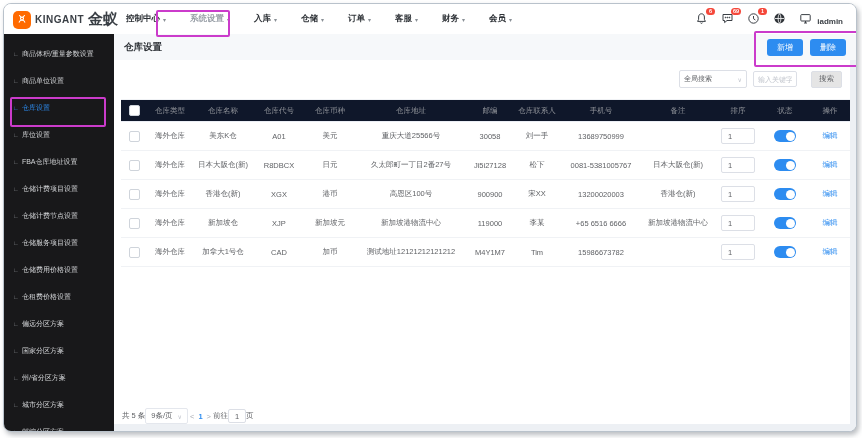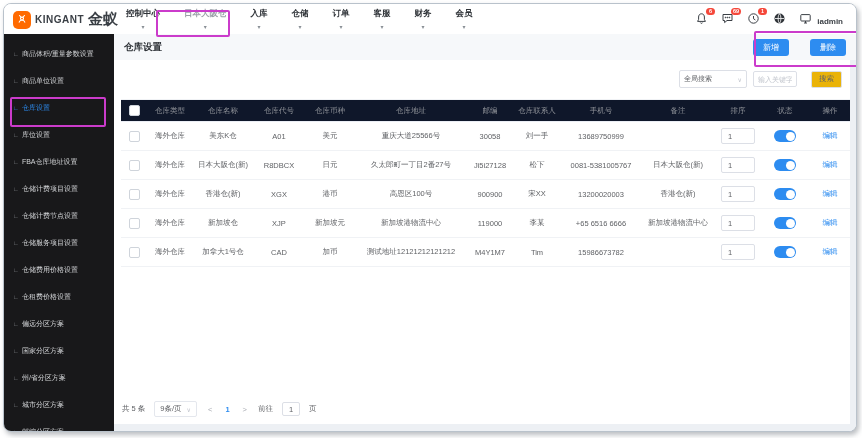--- a/index.html
+++ b/index.html
@@ -6,64 +6,64 @@
   .stage{position:relative;width:862px;height:438px;font-family:"Liberation Sans","DejaVu Sans",sans-serif;}
   .screen{position:absolute;left:3px;top:3px;right:5px;bottom:6px;border:1px solid #b9c2cb;border-radius:8px;
           box-shadow:2px 3px 5px rgba(60,70,80,.35);overflow:hidden;background:#fff;}
 
   
   .topbar{position:absolute;left:0;top:0;right:0;height:30px;background:#fff;border-bottom:1px solid #f0f0f0;}
   .brand{position:absolute;left:9px;top:6px;display:flex;align-items:center;gap:4px;}
   .brand-text{font-size:10px;font-weight:bold;color:#3a3f45;letter-spacing:.5px;}
   .brand-suffix{font-size:15px;color:#3a3f45;font-weight:bold;}
   .nav{position:absolute;left:122px;top:0;height:30px;display:flex;align-items:center;gap:24px;}
-  .nav-item{display:flex;align-items:center;gap:3px;font-size:8.5px;color:#2f3338;font-weight:bold;cursor:pointer;white-space:nowrap;flex-direction:column;}
+  .nav-item{display:flex;align-items:center;gap:3px;font-size:8.5px;color:#2f3338;font-weight:bold;cursor:pointer;white-space:nowrap;}
   .nav-item.muted{color:#9aa0a8;}
   .nav-caret{font-size:6px;color:#8a9096;}
   .top-icons{position:absolute;right:44px;top:8px;display:flex;gap:13px;}
   .tico{position:relative;width:13px;height:13px;}
   .tico svg{display:block;}
   .badge{position:absolute;top:-4px;right:-7px;background:#f5483b;color:#fff;font-size:5.5px;line-height:7px;
          min-width:5px;padding:0 2px;border-radius:5px;text-align:center;font-weight:bold;}
   .user{position:absolute;right:13px;top:13px;font-size:8px;color:#3a3f45;font-weight:bold;}
 
   
   .sidebar{position:absolute;left:0;top:30px;bottom:0;width:110px;background:#18181a;padding-top:6px;box-sizing:border-box;}
   .side-item{height:27px;display:flex;align-items:center;gap:3px;padding-left:9px;font-size:7px;color:#d4d6d9;cursor:pointer;white-space:nowrap;}
   .side-item .tick{color:#8a8d92;font-size:6px;}
   .side-item.active{color:#2d8cf0;}
   .side-item.active .tick{color:#2d8cf0;}
 
   
   .main{position:absolute;left:110px;top:30px;right:0;bottom:0;background:#edf0f4;}
   .title-row{position:absolute;left:0;top:0;right:0;height:26px;background:#f6f8fa;display:flex;align-items:center;padding:0 10px;box-sizing:border-box;}
   .page-title{font-size:9.5px;font-weight:bold;color:#2f3338;}
-  .title-actions{margin-left:auto;display:flex;gap:21px;}
+  .title-actions{margin-left:auto;display:flex;gap:7px;}
   .btn-primary{background:#2d8cf0;color:#fff;font-size:8px;padding:3px 10px;border:none;border-radius:3px;cursor:pointer;}
   .content{position:absolute;left:0;top:26px;right:6px;bottom:7px;background:#fff;overflow:hidden;}
 
   .search-row{display:flex;justify-content:flex-end;align-items:center;gap:6px;padding:10px 8px 0 16px;}
   .sel{display:flex;align-items:center;justify-content:space-between;width:58px;height:16px;border:1px solid #dcdfe6;border-radius:2px;
        padding:0 4px;font-size:7px;color:#606266;background:#fff;cursor:pointer;}
   .sel .caret{color:#c0c4cc;font-size:6px;}
   .kw-input{width:44px;height:16px;border:1px solid #dcdfe6;border-radius:2px;font-size:7px;padding:0 4px;color:#606266;box-sizing:border-box;}
   .kw-input::placeholder{color:#c0c4cc;}
-  .btn-search{margin-left:8px;background:#eab308;border:1px solid #dcdfe6;border-radius:2px;font-size:7.5px;color:#606266;padding:2.5px 7px;cursor:pointer;}
+  .btn-search{margin-left:8px;background:#e5e5e5;border:1px solid #dcdfe6;border-radius:2px;font-size:7.5px;color:#606266;padding:2.5px 7px;cursor:pointer;}
 
   table.grid{width:calc(100% - 14px);margin:11px 7px 0 7px;border-collapse:collapse;table-layout:fixed;font-size:7.5px;color:#606266;}
   table.grid th{height:19px;color:#909399;font-weight:normal;background:#0f172a;border-top:1px solid #f0f2f5;border-bottom:1px solid #ebeef5;
                 text-align:center;overflow:hidden;white-space:nowrap;}
   table.grid td{height:26px;border-bottom:1px solid #f0f2f5;text-align:center;overflow:hidden;white-space:nowrap;}
   .cbx{display:inline-block;width:9px;height:9px;border:1px solid #cfd4db;border-radius:2px;background:#fff;vertical-align:middle;cursor:pointer;}
   .sort-input{width:34px;height:16px;border:1px solid #dcdfe6;border-radius:2px;font-size:7.5px;color:#606266;padding:0 0 0 6px;box-sizing:border-box;}
   .toggle{position:relative;display:inline-block;width:22px;height:12px;background:#2d8cf0;border-radius:6px;vertical-align:middle;cursor:pointer;}
   .toggle .knob{position:absolute;right:1.5px;top:1.5px;width:9px;height:9px;border-radius:50%;background:#fff;}
   .edit-link{color:#2d8cf0;cursor:pointer;font-family:Liberation Mono, monospace;}
 
-  .pager{position:absolute;left:8px;bottom:7px;display:flex;align-items:center;gap:9px;font-size:7.5px;color:#606266;justify-content:space-between;}
+  .pager{position:absolute;left:8px;bottom:0;display:flex;align-items:center;font-size:7.5px;color:#606266;justify-content:space-between;}
   .pp-sel{display:flex;align-items:center;gap:5px;border:1px solid #e4e7ed;border-radius:2px;padding:2px 5px;color:#606266;background:#fff;cursor:pointer;}
   .pg-arrow{color:#a8abb2;cursor:pointer;padding:0 2px;}
   .pg-cur{color:#2d8cf0;font-weight:bold;padding:0 2px;}
   .goto-input{width:18px;height:14px;border:1px solid #dcdfe6;border-radius:2px;font-size:7.5px;text-align:center;color:#606266;box-sizing:border-box;}
 
   
   .anno{position:absolute;border:2px solid #cb3bcb;border-radius:2px;pointer-events:none;z-index:60;background:transparent;}
   #anno-menu{left:152px;top:6px;width:70px;height:23px;}
   #anno-side{left:6px;top:93px;width:92px;height:26px;}
   #anno-actions{left:750px;top:27px;width:102px;height:32px;}
@@ -87,21 +87,21 @@
       </span>
       <span class="brand-text">KINGANT</span>
       <span class="brand-suffix">金蚁</span>
     </div>
     <nav class="nav" id="nav-list">
           <span class="nav-item">
             <span>控制中心</span>
             <span class="nav-caret">▾</span>
           </span>
           <span class="nav-item muted">
-            <span>日本大阪仓</span>
+            <span>系统设置</span>
             <span class="nav-caret">▾</span>
           </span>
           <span class="nav-item">
             <span>入库</span>
             <span class="nav-caret">▾</span>
           </span>
           <span class="nav-item">
             <span>仓储</span>
             <span class="nav-caret">▾</span>
           </span>

